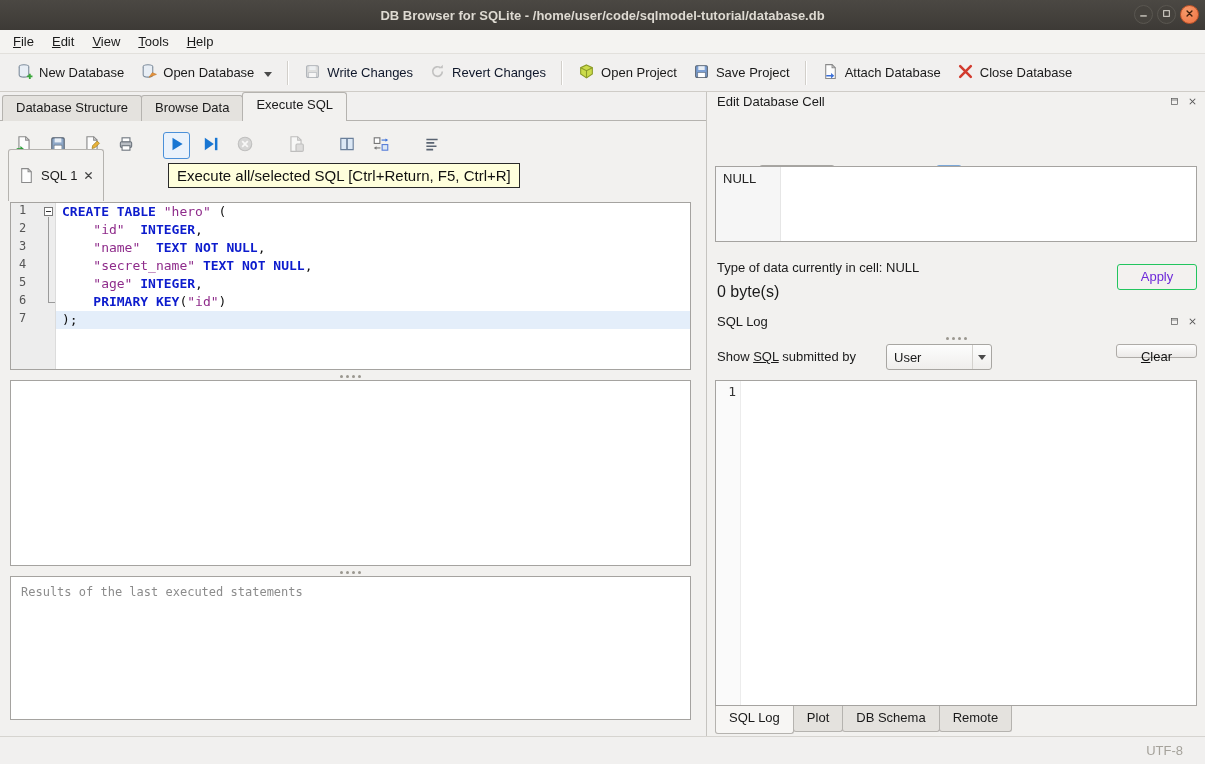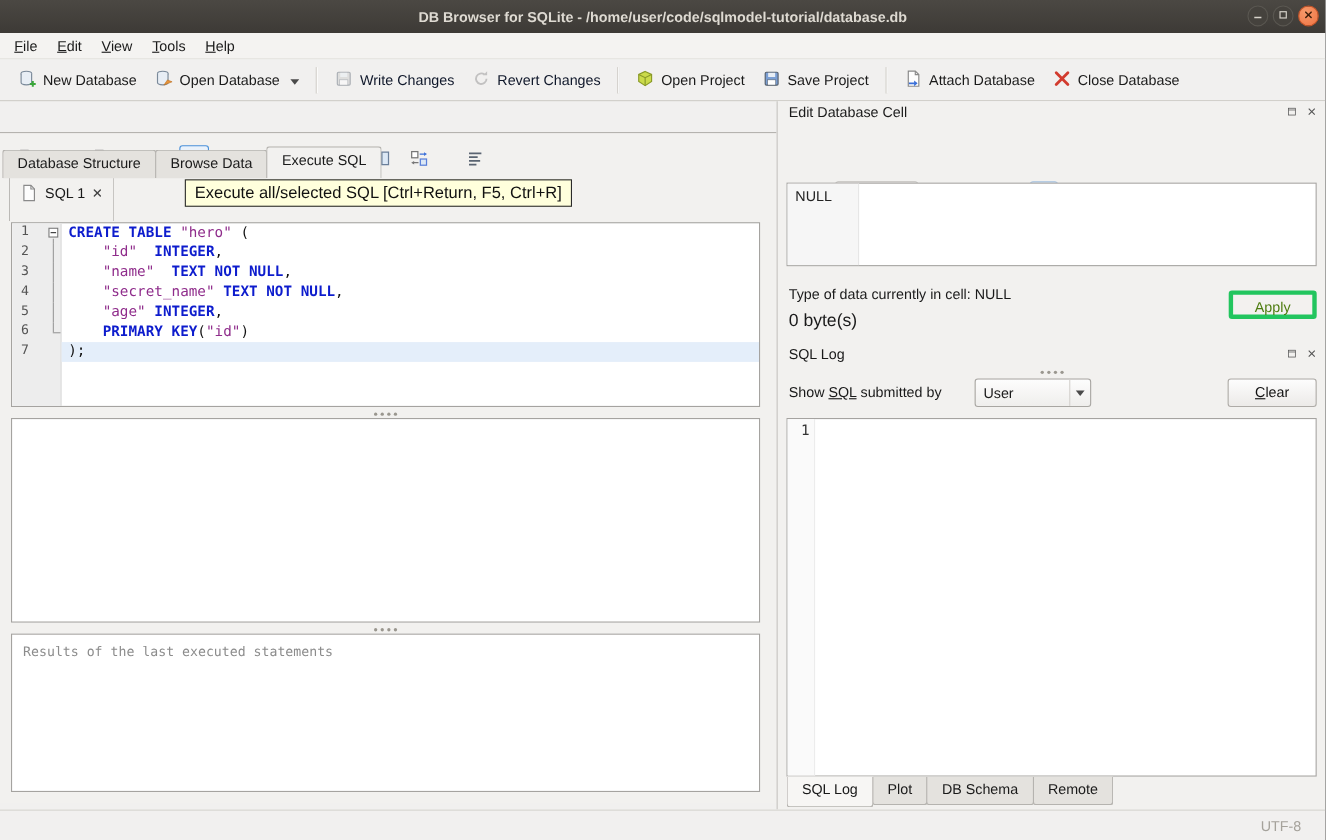--- a/index.html
+++ b/index.html
@@ -27,21 +27,21 @@
   .tb-btn{display:flex;align-items:center;gap:6px;padding:5px 8px;border-radius:3px;}
   .tb-btn .tb-label{white-space:nowrap;}
   .tb-btn.disabled .tb-label{color:#0f172a;}
   .tb-btn.disabled svg{opacity:.45;}
   .tb-drop{width:0;height:0;border-left:4px solid transparent;border-right:4px solid transparent;
     border-top:5px solid #4a4a4a;margin-left:4px;margin-top:3px;}
   .tb-sep{width:1px;height:24px;background:#d2cfca;border-right:1px solid #fff;margin:0 7px;}
 
   
   .left-panel{position:absolute;left:0;top:92px;width:706px;height:644px;}
-  .main-tabbar{position:absolute;top:3px;left:2px;height:26px;display:flex;align-items:flex-end;z-index:3;margin-top:41px;}
+  .main-tabbar{position:absolute;top:3px;left:2px;height:26px;display:flex;align-items:flex-end;z-index:3;}
   .tab{padding:4px 13px;background:#e4e2de;border:1px solid #b5b3af;border-bottom:none;margin-right:-1px;
        border-top-left-radius:3px;border-top-right-radius:3px;height:17px;}
   .tab.active{background:#f2f1ef;height:20px;position:relative;z-index:4;}
   .left-frame{position:absolute;top:28px;left:0;right:0;bottom:6px;border-top:1px solid #b5b3af;background:#f2f1ef;}
 
   
   .sql-toolbar{position:absolute;top:38px;left:10px;height:30px;display:flex;align-items:center;gap:7px;z-index:2;}
   .sqltb-btn{width:27px;height:27px;display:flex;align-items:center;justify-content:center;
      border:1px solid transparent;border-radius:3px;box-sizing:border-box;}
   .sqltb-btn.focused{border-color:var(--c-focus,#4a90d9);background:#eaf2fb;}
@@ -99,23 +99,23 @@
   .carr i{width:0;height:0;border-left:4px solid transparent;border-right:4px solid transparent;border-top:5px solid #4a4a4a;}
 
   .cicon{position:absolute;width:26px;height:26px;border:1px solid transparent;border-radius:3px;
      display:flex;align-items:center;justify-content:center;box-sizing:border-box;}
   .cicon.selected{border-color:#7aa7d8;background:#d9e7f6;}
 
   .cell-box{position:absolute;top:74px;left:8px;width:482px;height:76px;background:#fff;border:1px solid #a5a3a0;box-sizing:border-box;}
   .cell-gutter{position:absolute;left:0;top:0;bottom:0;width:64px;background:#f6f6f6;border-right:1px solid #e6e6e6;}
   .cell-null{position:absolute;left:7px;top:4px;color:#222;}
 
-  .apply-btn{position:absolute;left:410px;top:172px;width:80px;height:26px;background:#f3f1ef;border:4px solid #22c55e;
-     border-radius:3px;color:#4d7c0f;text-align:center;line-height:24px;box-sizing:border-box;}
-  .clear-btn{position:absolute;left:409px;top:252px;width:81px;height:26px;background:linear-gradient(#fdfdfd,#eceae8);
+  .apply-btn{position:absolute;left:410px;top:172px;width:80px;height:26px;background:#f3f1ef;border:1px solid #22c55e;
+     border-radius:3px;color:#6d28d9;text-align:center;line-height:24px;box-sizing:border-box;}
+  .clear-btn{position:absolute;left:409px;top:252px;width:81px;height:14px;background:linear-gradient(#fdfdfd,#eceae8);
      border:1px solid #aeaba7;border-radius:3px;color:#111;text-align:center;line-height:24px;box-sizing:border-box;}
 
   .dock-split{position:absolute;top:243px;left:0;width:100%;height:6px;display:flex;align-items:center;justify-content:center;gap:3px;}
   .dock-split i{width:3px;height:3px;border-radius:50%;background:#9a978f;}
 
   .log-box{position:absolute;top:288px;left:8px;width:482px;height:326px;background:#fff;border:1px solid #a5a3a0;box-sizing:border-box;}
   .log-gutter{position:absolute;left:0;top:0;bottom:0;width:24px;background:#fafafa;border-right:1px solid #ececec;}
   .log-num{position:absolute;left:0;top:3px;width:20px;text-align:right;font-family:"DejaVu Sans Mono",monospace;font-size:13px;color:#333;}
 
   .dock-tabs{position:absolute;top:614px;left:8px;display:flex;align-items:flex-start;}

